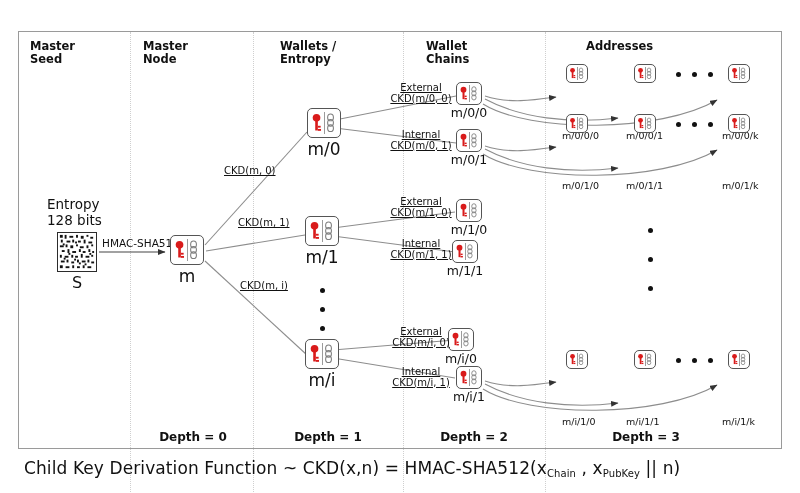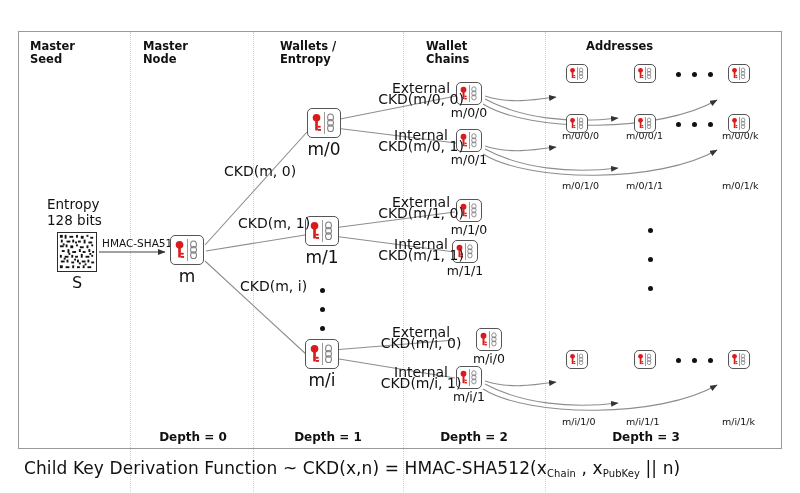--- a/index.html
+++ b/index.html
@@ -75,22 +75,22 @@
   .entropy{
     position:absolute;font-size:13.5px;line-height:16px;color:#111;
     white-space:nowrap;
   }
   .hmaclabel{
     position:absolute;font-size:10.5px;color:#111;white-space:nowrap;
   }
 
   
   .edgelabel{
-    position:absolute;font-size:14px;color:#111;white-space:nowrap;
-    line-height:10px;text-align:center;
+    position:absolute;font-size:10px;color:#111;white-space:nowrap;
+    line-height:10px;text-align:center;text-decoration:underline;
   }
   .edgelabel.two{line-height:10.5px;}
 
   
   .vdots{position:absolute;}
   .vdots i{
     display:block;width:5px;height:5px;border-radius:50%;
     background:#111;margin-bottom:14px;
   }
   .hdots{position:absolute;display:flex;gap:11px;}
@@ -421,21 +421,21 @@
         <g fill="none" stroke="#7d7d7d" stroke-width="0.95">
           <ellipse cx="18.4" cy="6.9" rx="2.4" ry="2.8"></ellipse>
           <ellipse cx="18.4" cy="11.3" rx="2.4" ry="2.8"></ellipse>
           <ellipse cx="18.4" cy="15.8" rx="2.4" ry="2.8"></ellipse>
           </g>
       </svg>
     </div>
     <div class="nodelabel">m/1/1</div>
   </div>
 
-  <div class="node sz-md" style="left:476px;top:328px;">
+  <div class="node sz-md" style="left:448px;top:328px;">
     <div class="keybox">
       <div class="sep"></div>
       <svg class="keysvg" viewBox="0 0 26 23">
         <g fill="#d91b1b">
             <circle cx="7" cy="7.3" r="3.2"></circle>
           <rect x="5.9" y="9.3" width="2.2" height="8.4"></rect>
           <rect x="8.1" y="13.8" width="2.3" height="1.6"></rect>
           <rect x="8.1" y="16.4" width="2.6" height="1.6"></rect>
           </g>
         <g fill="none" stroke="#7d7d7d" stroke-width="0.95">

